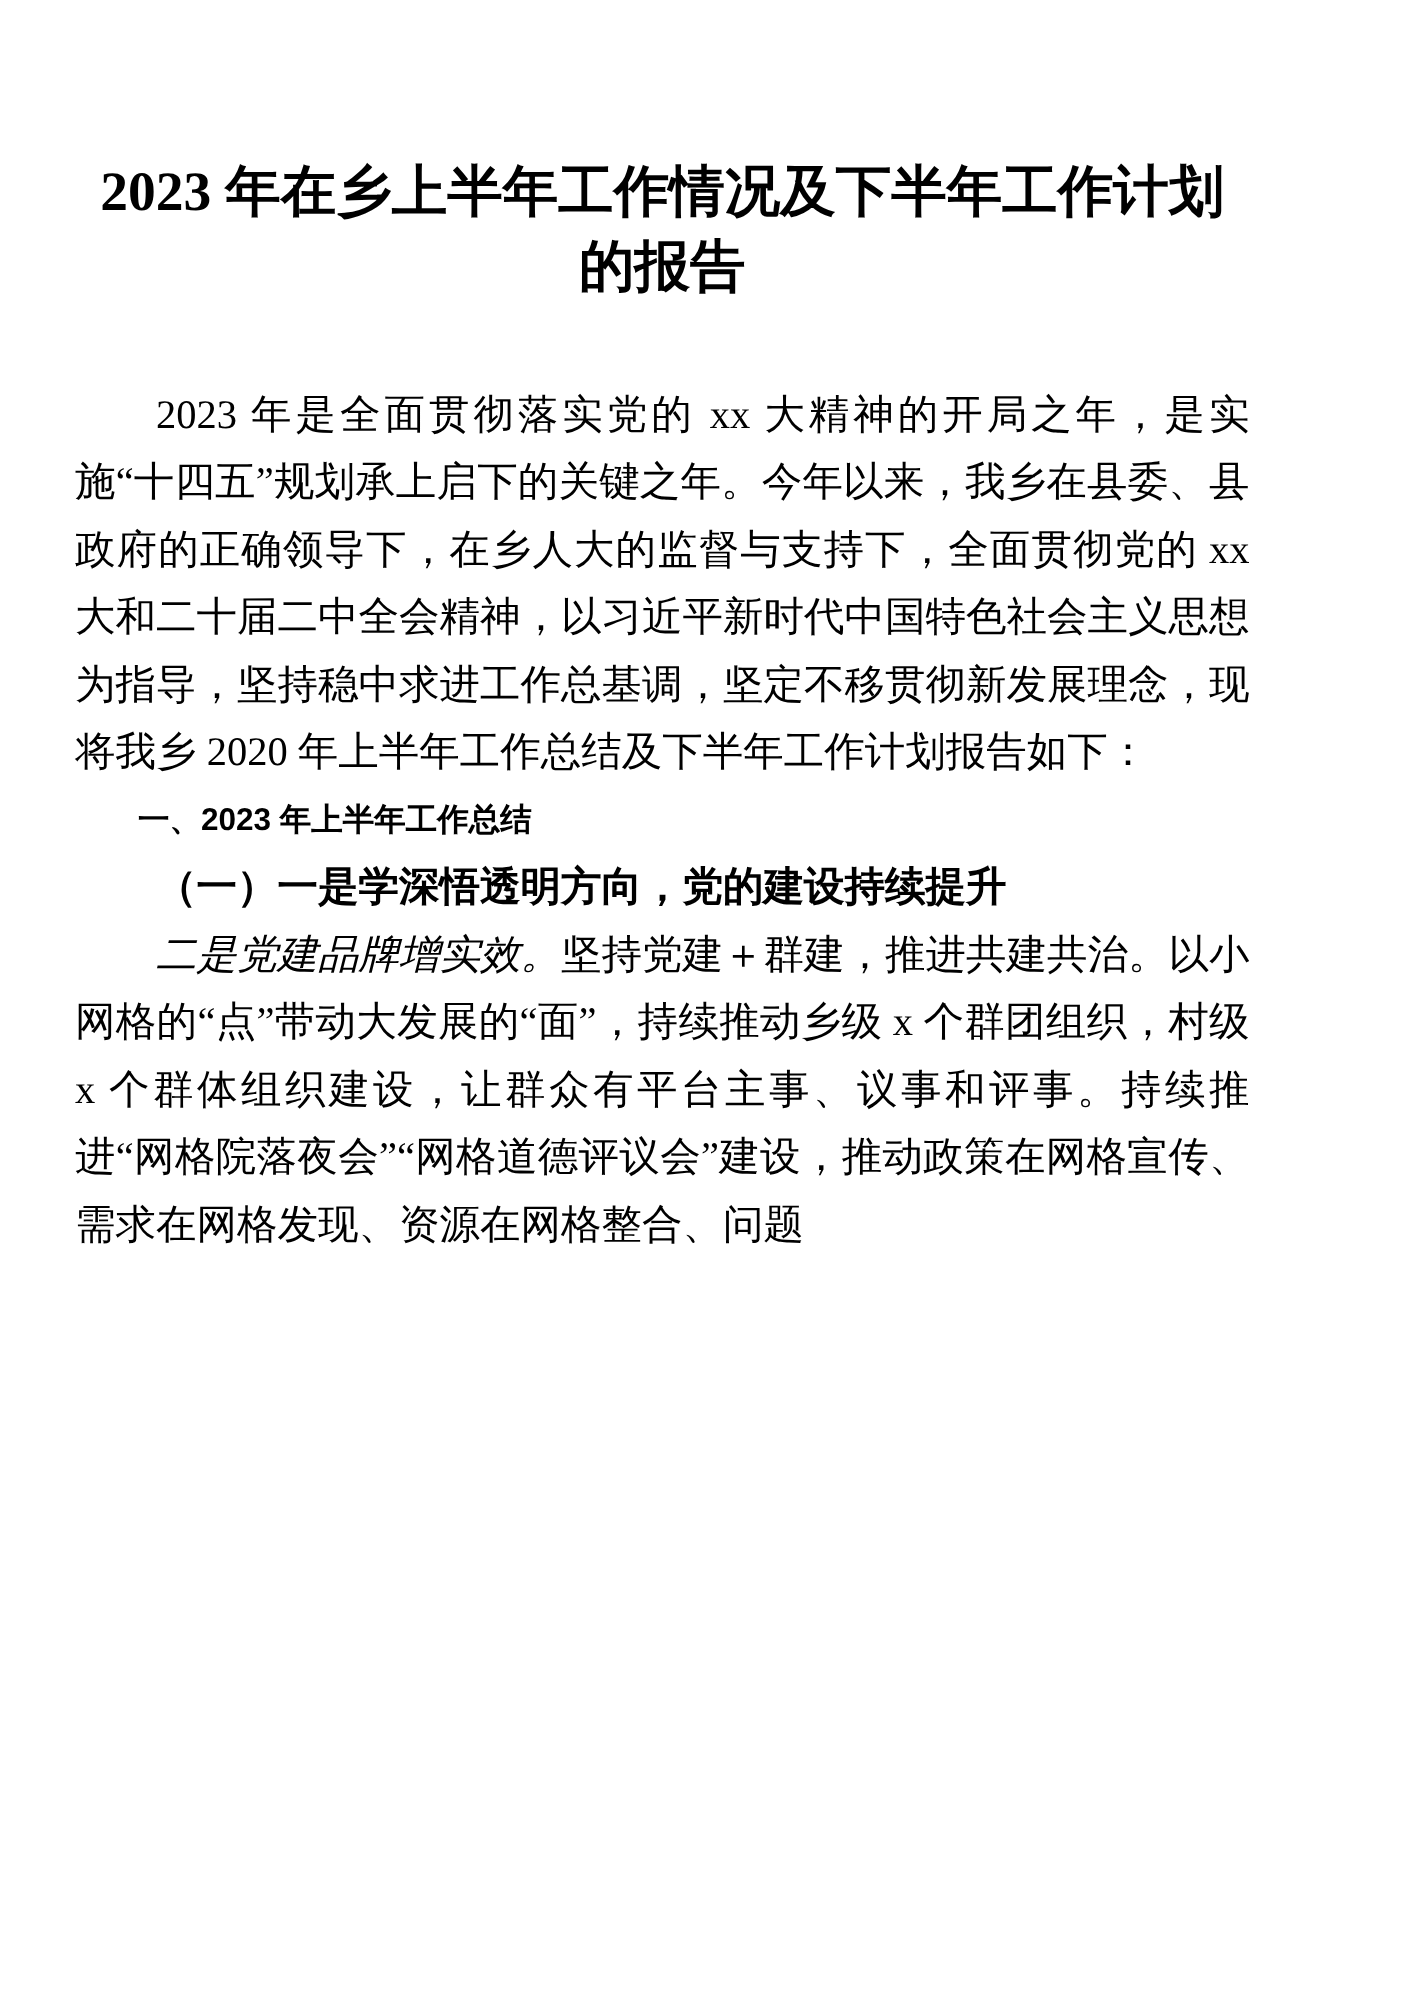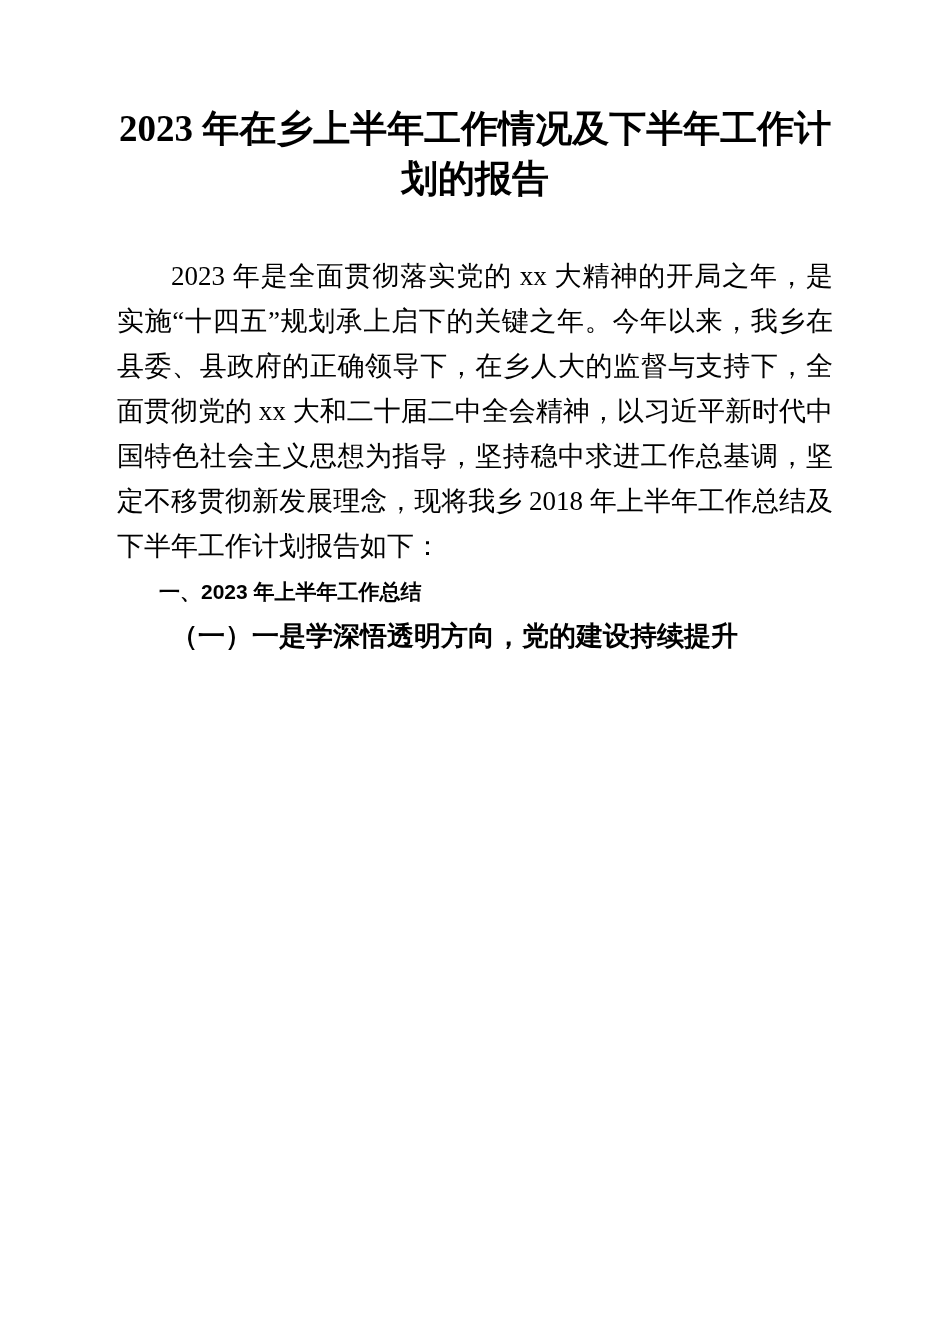--- a/index.html
+++ b/index.html
@@ -7,21 +7,21 @@
     padding: 0;
     background: #ffffff;
   }
   .page {
     position: relative;
     width: 950px;
     height: 1176px;
     margin: 0 auto;
     background: #ffffff;
     box-sizing: border-box;
-    padding: 104px 117px 0 117px;
+    padding: 104px 117px 0 50px;
     color: #000000;
     font-family: "Liberation Serif", serif;
     overflow: hidden;
   }
   .doc-title {
     font-size: 37px;
     font-weight: bold;
     line-height: 1.35;
     text-align: center;
     margin: 0 0 50px 0;
@@ -55,21 +55,22 @@
     font-style: italic;
   }
 </style>
 </head>
 <body>
 
 <div class="page">
 
   <h1 class="doc-title">2023 年在乡上半年工作情况及下半年工作计划的报告</h1>
 
-  <p class="para">2023 年是全面贯彻落实党的 xx 大精神的开局之年，是实施“十四五”规划承上启下的关键之年。今年以来，我乡在县委、县政府的正确领导下，在乡人大的监督与支持下，全面贯彻党的 xx 大和二十届二中全会精神，以习近平新时代中国特色社会主义思想为指导，坚持稳中求进工作总基调，坚定不移贯彻新发展理念，现将我乡 2018 年上半年工作总结及下半年工作计划报告如下：</p>
+  <p class="para">2023 年是全面贯彻落实党的 xx 大精神的开局之年，是实施“十四五”规划承上启下的关键之年。今年以来，我乡在县委、县政府的正确领导下，在乡人大的监督与支持下，全面贯彻党的 xx 大和二十届二中全会精神，以习近平新时代中国特色社会主义思想为指导，坚持稳中求进工作总基调，坚定不移贯彻新发展理念，现将我乡 2020 年上半年工作总结及下半年工作计划报告如下：</p>
 
   <h2 class="heading-1">一、2023 年上半年工作总结</h2>
 
   <h3 class="heading-2">（一）一是学深悟透明方向，党的建设持续提升</h3>
 
 
+  <p class="para"><span class="lead">二是党建品牌增实效。</span><span>坚持党建＋群建，推进共建共治。以小网格的“点”带动大发展的“面”，持续推动乡级 x 个群团组织，村级 x 个群体组织建设，让群众有平台主事、议事和评事。持续推进“网格院落夜会”“网格道德评议会”建设，推动政策在网格宣传、需求在网格发现、资源在网格整合、问题</span></p>
 
 </div>
 
 </body></html>

